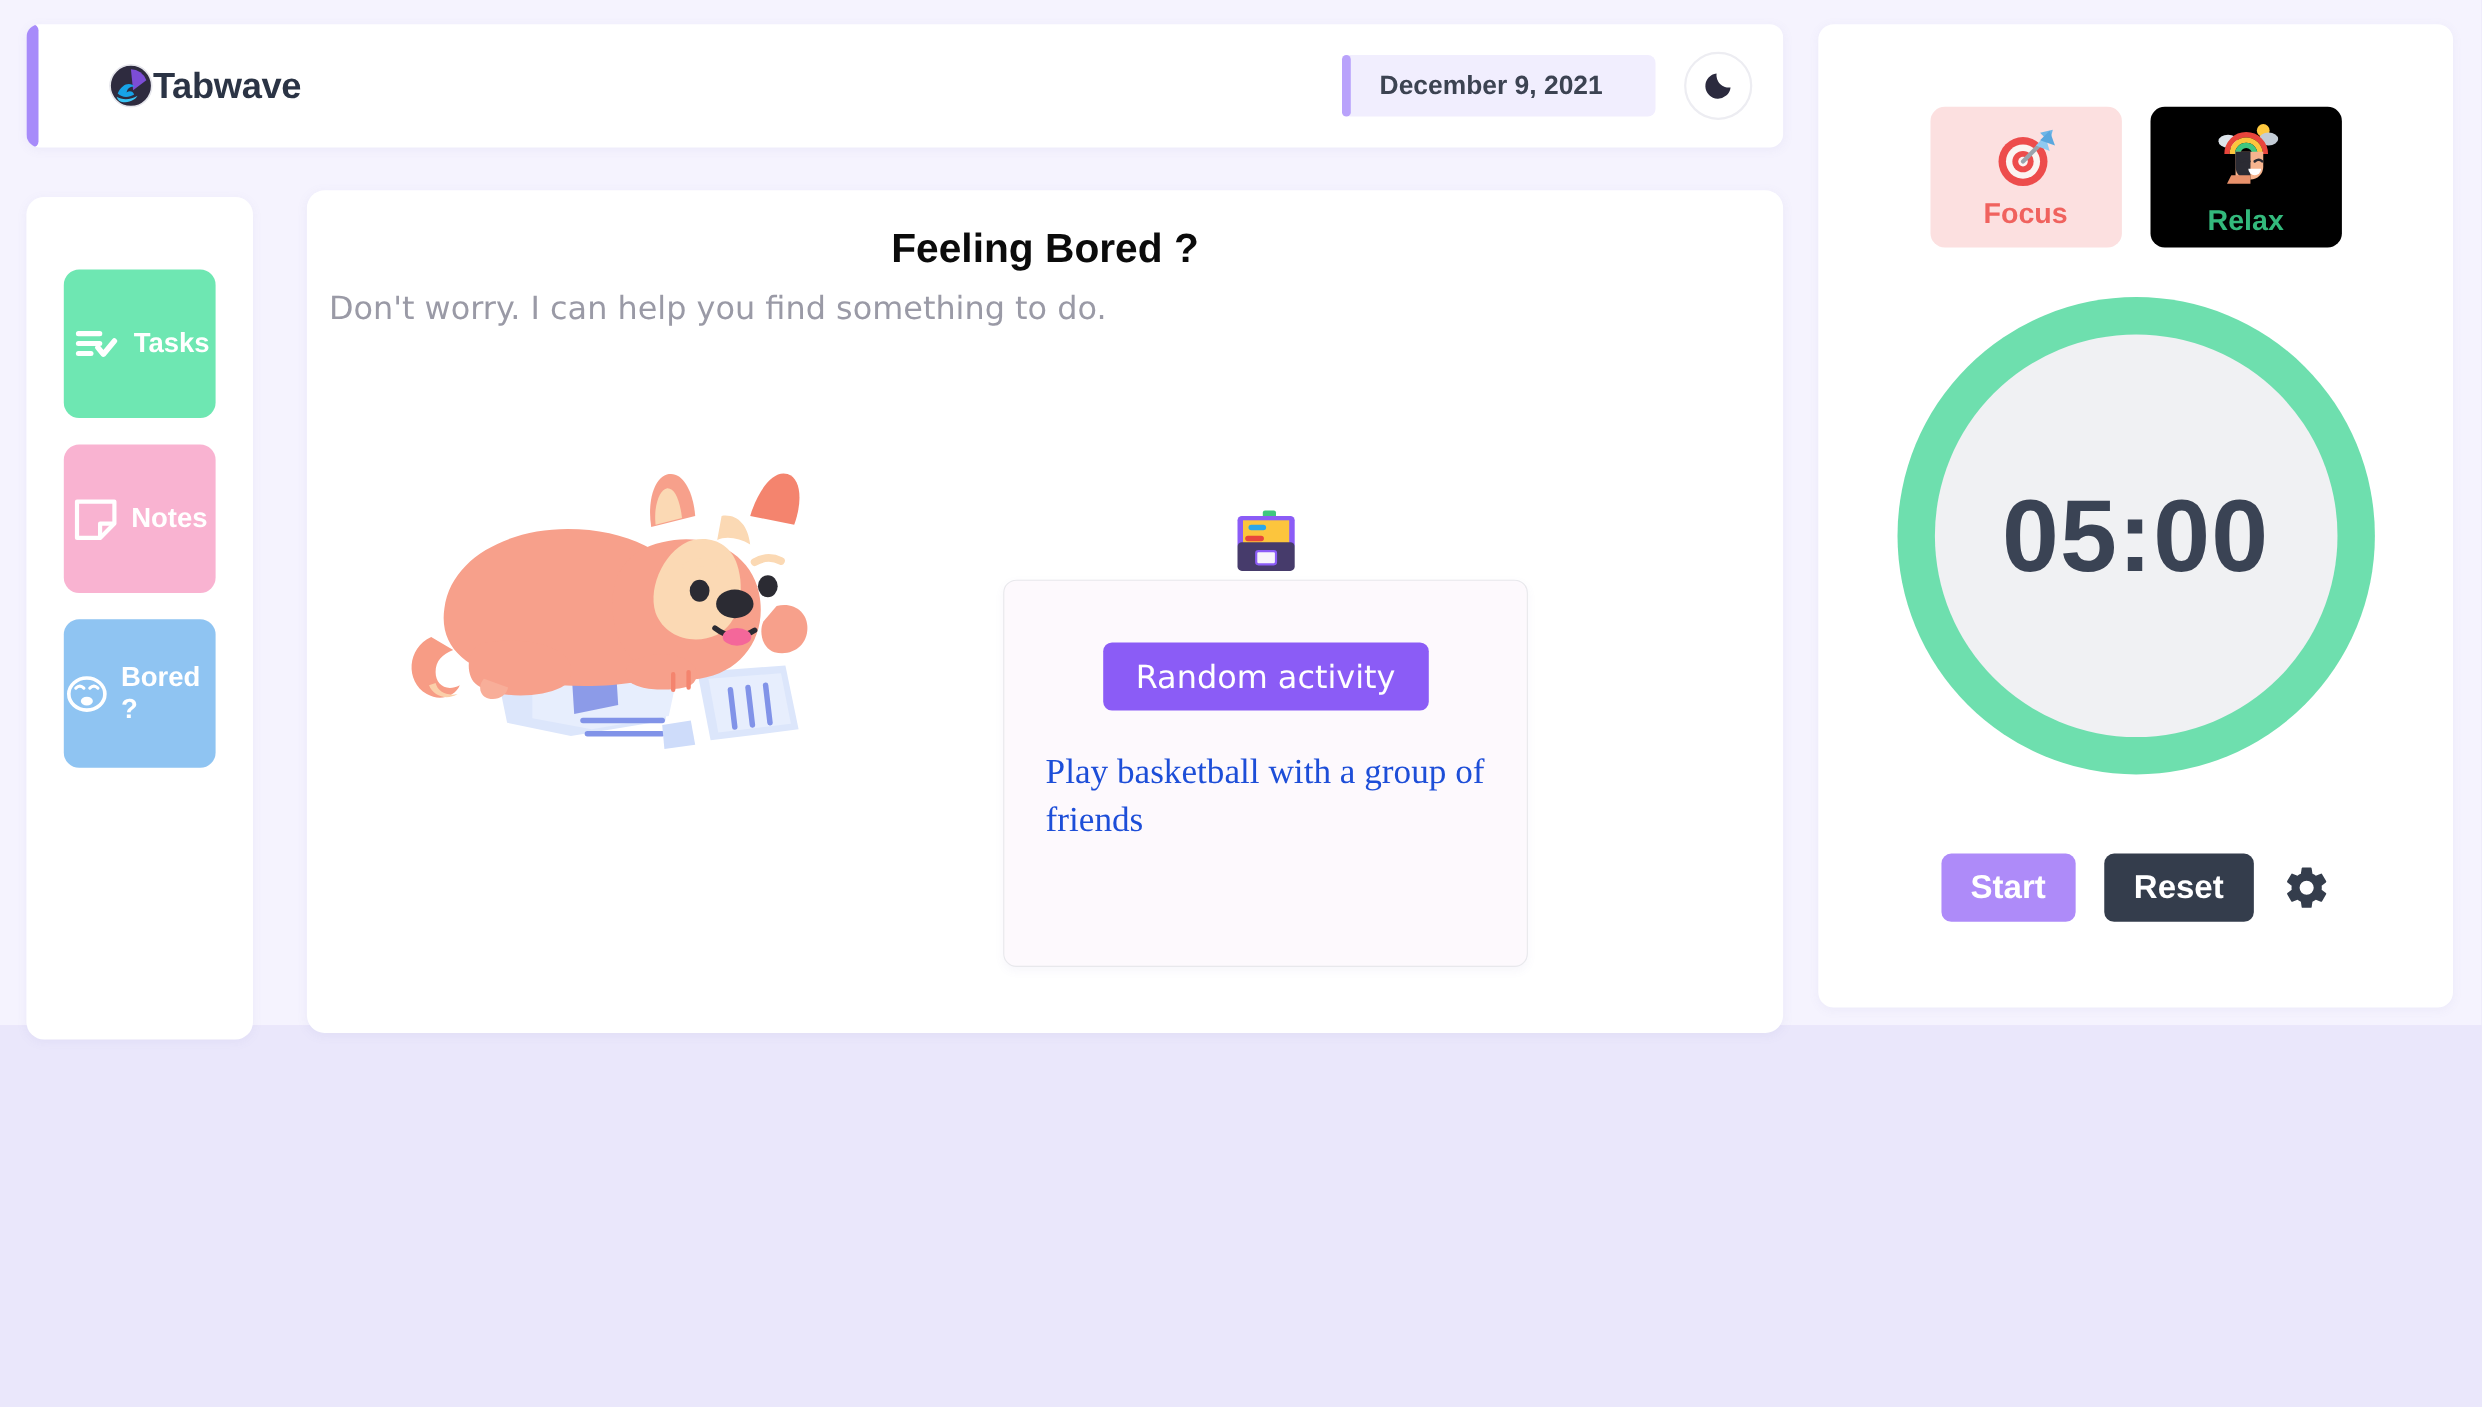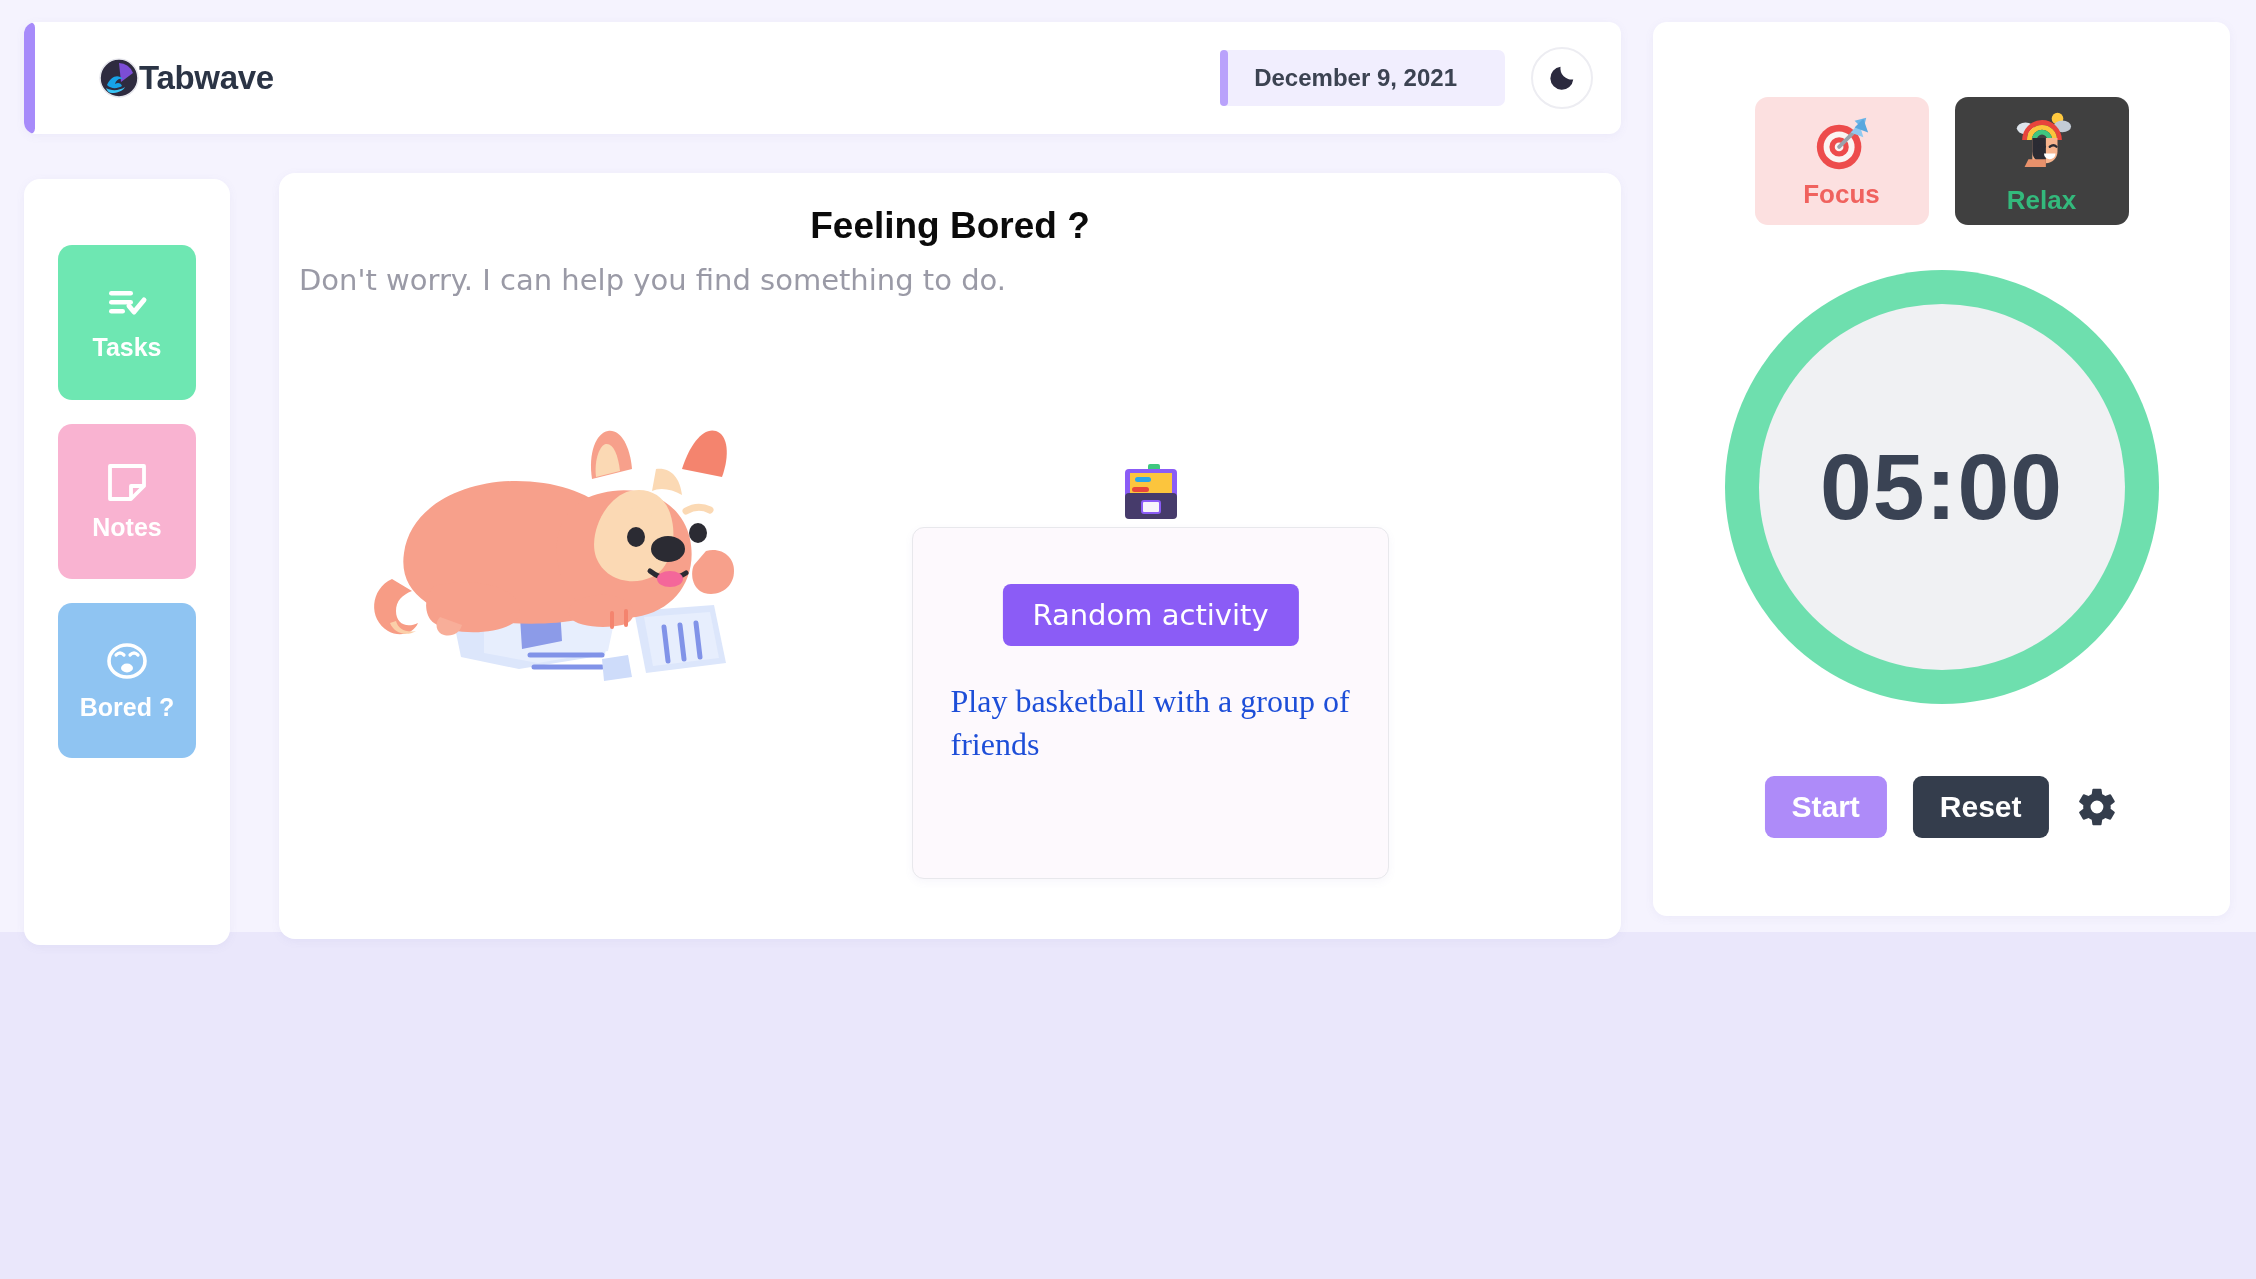--- a/index.html
+++ b/index.html
@@ -89,23 +89,23 @@
     position: absolute; left: 0; top: 157px;
     width: 206px; height: 766px;
     background: #FFFFFF;
     border-radius: 16px;
     box-shadow: 0 2px 10px rgba(120,110,180,0.07);
     padding-top: 66px;
     display: flex; flex-direction: column; align-items: center;
     gap: 24px;
   }
   .nav-item {
-    width: 138px; height: 155px;
+    width: 138px; height: 135px;
     border-radius: 14px;
-    display: flex; flex-direction: column;
+    display: flex; 
     align-items: center; justify-content: center;
     gap: 10px;
     cursor: pointer;
   }
   .nav-label {
     color: #FFFFFF; font-size: 25px; font-weight: bold;
   }
   .nav-tasks  { background: #6EE7B2; }
   .nav-search { background: #C3B0F5; }
   .nav-notes  { background: #F9B3D1; }
@@ -190,21 +190,21 @@
   }
   .mode-btn {
     width: 174px; height: 128px;
     border-radius: 13px;
     display: flex; flex-direction: column;
     align-items: center; justify-content: center;
     gap: 4px;
     cursor: pointer;
   }
   .mode-focus { background: #FCE0E0; }
-  .mode-relax { background: #404040; gap: 16px; }
+  .mode-relax { background: #000000; gap: 16px; }
   .mode-label { font-size: 26px; font-weight: bold; }
   .label-focus { color: #F0625E; }
   .label-relax { color: #33B97C; }
   .mode-emoji { width: 62px; height: 62px; }
 
   .timer {
     position: absolute; left: 50%; top: 248px;
     transform: translateX(-50%);
     width: 434px; height: 434px;
   }

